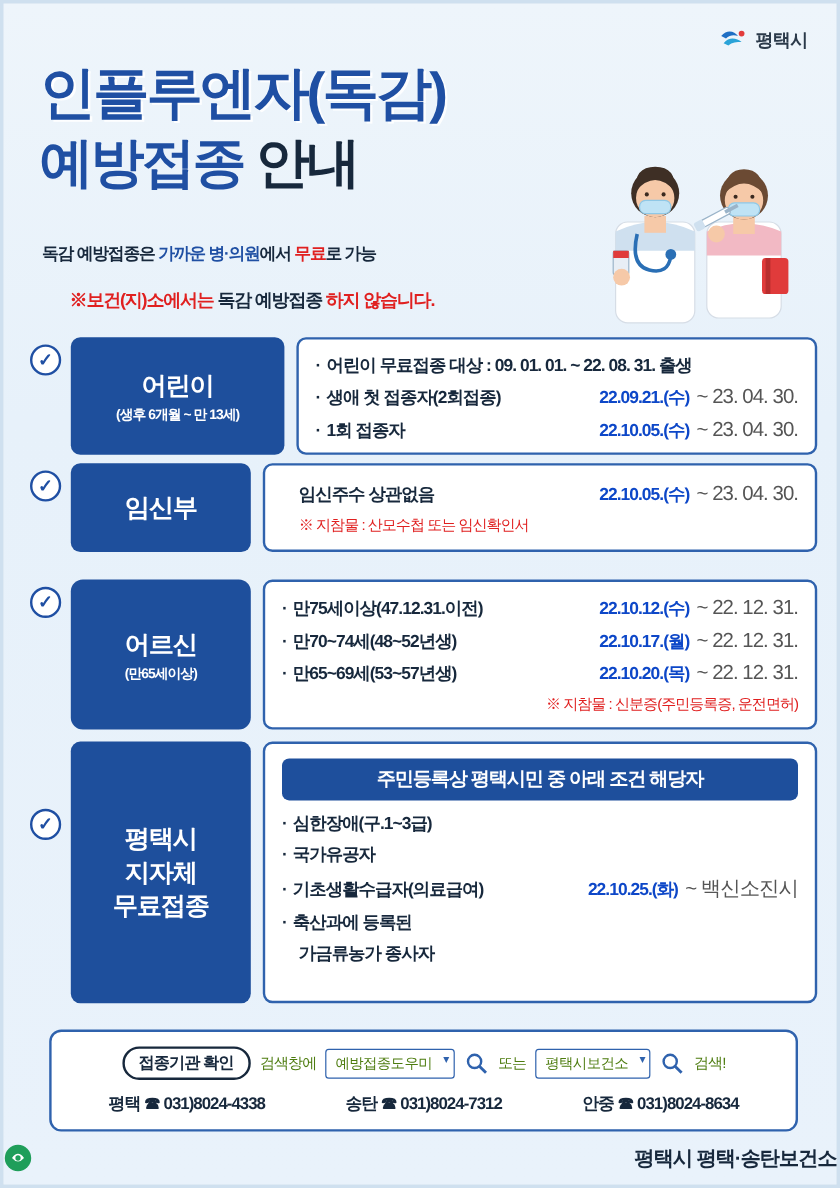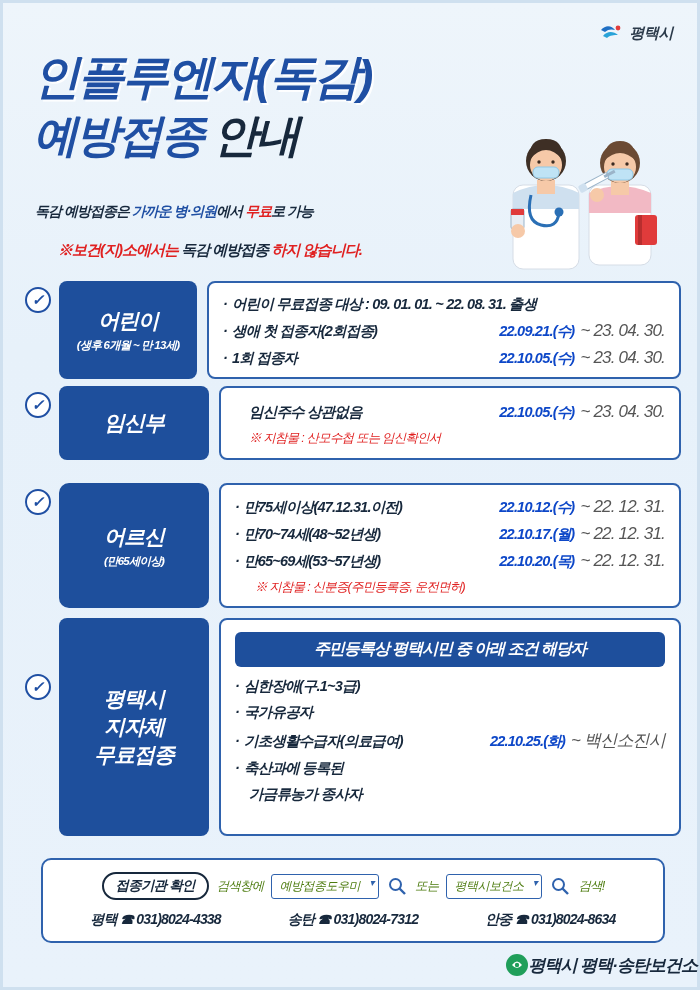--- a/index.html
+++ b/index.html
@@ -9,21 +9,20 @@
     background: #ffffff;
     position: relative;
     overflow: hidden;
   }
   .poster {
     position: absolute;
     inset: 0;
     background: linear-gradient(180deg, #eef5fb 0%, #e7f1fa 35%, #e9f2fb 100%);
     border: 3px solid #cfe0ef;
     padding: 12px;
-    font-style: italic;
   }
   
   .brand {
     position: absolute; top: 18px; right: 24px;
     display: flex; align-items: center; gap: 7px;
   }
   .brand-mark { width: 24px; height: 24px; }
   .brand-text { font-size: 15px; font-weight: bold; color: #2b3a4a; letter-spacing: -0.5px; }
 
   .title-wrap { position: absolute; top: 48px; left: 30px; }
@@ -111,21 +110,21 @@
     position: relative; letter-spacing: -0.5px;
   }
   .fakeinput::after {
     content: "▾"; position: absolute; right: 4px; top: 2px; font-size: 10px; color: #2f62ad;
   }
   .mag { width: 20px; height: 20px; }
   .phones { display: flex; justify-content: space-around; margin-top: 11px; }
   .phones div { font-size: 14px; font-weight: bold; color: #17283c; letter-spacing: -0.8px; }
   .orgline {
     position: absolute; left: 0; right: 0; top: 950px;
-    display: flex; align-items: center; justify-content: flex-end; gap: 0;
+    display: flex; align-items: center; justify-content: space-between; gap: 0;
   }
   .orgline .om { width: 24px; height: 24px; }
   .orgline .ot { font-size: 17px; font-weight: bold; color: #17283c; letter-spacing: -1px; }
 </style>
 </head>
 <body>
 
 <div class="poster">
 
   <div class="brand">
@@ -194,21 +193,21 @@
 
         <rect x="26" y="86" width="13" height="20" rx="2" fill="#e8eef5" stroke="#9bb4c9"></rect>
         <rect x="26" y="86" width="13" height="6" fill="#e03b3b"></rect>
         <circle cx="33" cy="108" r="7" fill="#f6c9a8"></circle>
       </g>
     </svg>
   </div>
 
   <div class="row" style="top:278px;">
     <div class="check">✓</div>
-    <div class="cat" style="width:138px; height:98px;">
+    <div class="cat" style="width:178px; height:98px;">
       <div class="c-main">어린이</div>
       <div class="c-sub">(생후 6개월 ~ 만 13세)</div>
     </div>
     <div class="panel" style="height:98px;">
       <div class="line">
         <span class="bullet">·</span>
         <span class="lab">어린이 무료접종 대상 : 09. 01. 01. ~ 22. 08. 31. 출생</span>
       </div>
       <div class="line">
         <span class="bullet">·</span>
@@ -262,21 +261,21 @@
         <span class="date">22.10.17.(월)</span>
         <span class="tilde">~ 22. 12. 31.</span>
       </div>
       <div class="line">
         <span class="bullet">·</span>
         <span class="lab">만65~69세</span>
           <span class="lab small">(53~57년생)</span>
         <span class="date">22.10.20.(목)</span>
         <span class="tilde">~ 22. 12. 31.</span>
       </div>
-      <div class="note" style="margin-left:20px;">※ 지참물 : 신분증(주민등록증, 운전면허)</div>
+      <div class="note" style="margin-left:8px;text-align:right;">※ 지참물 : 신분증(주민등록증, 운전면허)</div>
     </div>
   </div>
 
   <div class="row" style="top:615px;">
     <div class="check" style="margin-top:56px;">✓</div>
     <div class="cat" style="width:150px; height:218px;">
       <div class="c-main">평택시</div>
       <div class="c-main">지자체</div>
       <div class="c-main">무료접종</div>
     </div>

